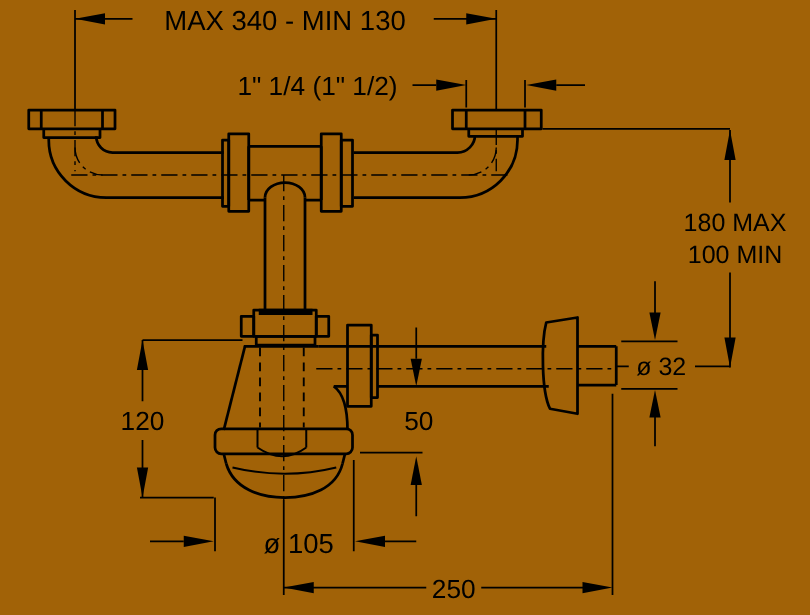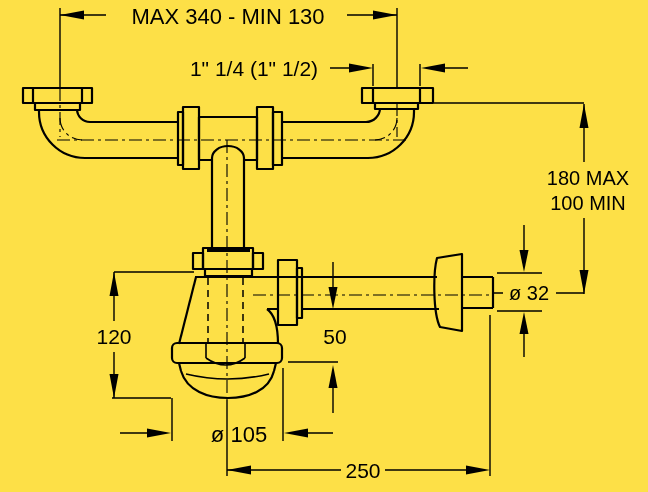--- a/index.html
+++ b/index.html
@@ -1,16 +1,16 @@
 <!DOCTYPE html>
 <html><head>
 <meta charset="utf-8">
 <style>
   html,body{margin:0;padding:0;background:#ffffff;}
-  .stage{position:relative;width:648px;height:492px;background:#fde047;overflow:hidden;}
+  .stage{position:relative;width:648px;height:492px;background:#a16207;overflow:hidden;}
   svg{display:block;}
   .outline{fill:none;stroke:#000;stroke-width:2.2;stroke-linejoin:round;stroke-linecap:butt;}
   .outline-thin{fill:none;stroke:#000;stroke-width:1.6;stroke-linejoin:round;}
   .dimline{fill:none;stroke:#000;stroke-width:1.4;}
   .arrow{fill:#000;stroke:none;}
   .cl{fill:none;stroke:#000;stroke-width:1.1;stroke-dasharray:13 4 3 4;}
   .hid{fill:none;stroke:#000;stroke-width:1.5;stroke-dasharray:7 5;}
   .seal{fill:#000;stroke:none;}
   text{font-family:"Liberation Sans","DejaVu Sans",sans-serif;fill:#000;}
   .t22{font-size:22px;}

